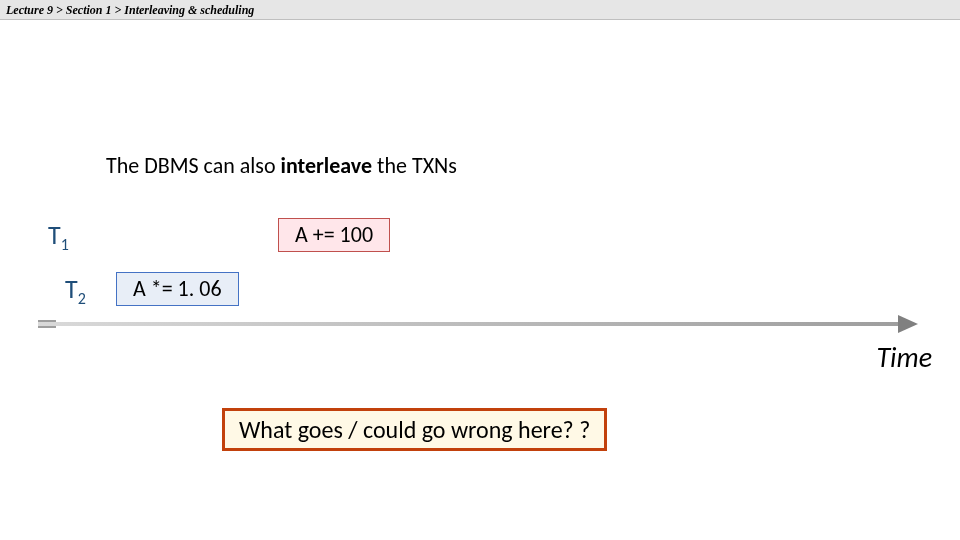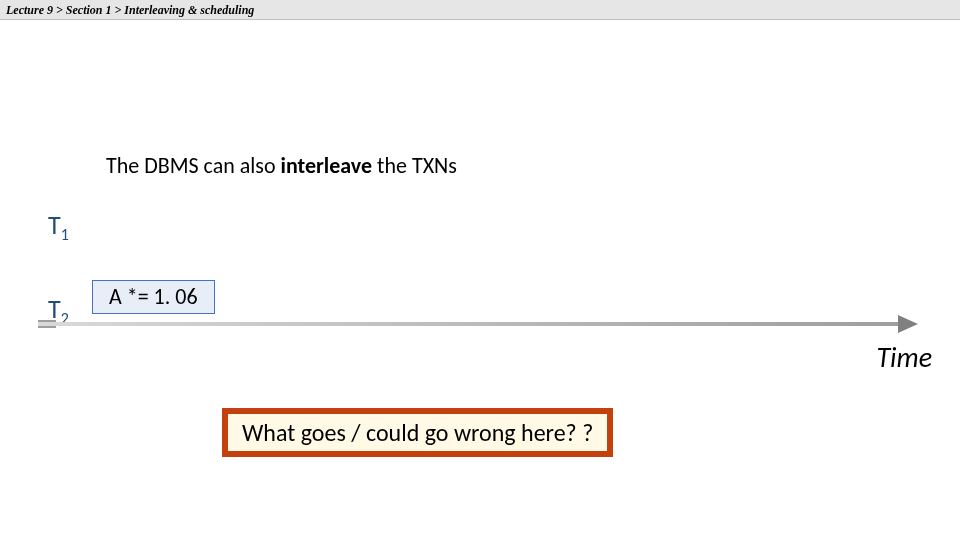--- a/index.html
+++ b/index.html
@@ -22,35 +22,35 @@
   }
 
   .subtitle-wrap {
     position: absolute; left: 66px; top: 152px;
     font-size: 22px; font-weight: 400; margin-left: 40px;
   }
   .subtitle-wrap .bold { font-weight: 700; }
 
   .txn-label { position: absolute; font-size: 26px; font-weight: 400; color: #1f4e79; }
   .txn-label sub { font-size: 16px; vertical-align: sub; }
-  #lab1 { left: 48px; top: 209px; }
-  #lab2 { left: 48px; top: 273px; margin-top: 20px; }
+  #lab1 { left: 48px; top: 219px; }
+  #lab2 { left: 65px; top: 273px; }
 
   .opbox {
     position: absolute; height: 34px; line-height: 32px;
     padding: 0 16px; font-size: 22px; text-align: center;
     border: 1.5px solid;
     background-clip: padding-box;
   }
   .red  { background: #ffe6ea; border-color: #c0504d; }
   .blue { background: #e8eef7; border-color: #4472c4; }
 
   #op-a1 { left: 278px; top: 218px; }  
   #op-b1 { left: 794px; top: 218px; }  
-  #op-a2 { left: 92px; top: 272px; margin-top: 8px; }  
+  #op-a2 { left: 116px; top: 272px; }  
   #op-b2 { left: 535px; top: 272px; }  
 
   .timeline {
     position: absolute; left: 38px; top: 320px; width: 880px; height: 8px;
   }
   .timeline .bar {
     position: absolute; left: 0; top: 2px; width: 860px; height: 4px;
     background: linear-gradient(to right, #d9d9d9 0%, #9e9e9e 100%);
   }
   .timeline .tip-top { position:absolute; left:0; top:0; width:18px; height:4px; background:#9e9e9e; }
@@ -62,21 +62,21 @@
     border-bottom: 9px solid transparent;
   }
   .time-label {
     position: absolute; right: 28px; top: 340px;
     font-style: italic; font-size: 28px;
   }
 
   .question {
     position: absolute; left: 222px; top: 408px;
     font-size: 24px; padding: 4px 14px;
-    background: #fff9e6; border: 6px solid #c2410c;
+    background: #fff9e6; border: 3px solid #c2410c;
   }
 </style>
 </head>
 <body>
 
 <div class="slide">
 
   <div class="crumbbar">Lecture 9 &gt; Section 1 &gt; Interleaving &amp; scheduling</div>
 
 
@@ -84,20 +84,21 @@
     <span>The DBMS can also </span><span class="bold">interleave</span><span> the TXNs</span>
   </div>
 
   <div id="lab1" class="txn-label">
     <span>T</span><sub>1</sub>
   </div>
   <div id="lab2" class="txn-label">
     <span>T</span><sub>2</sub>
   </div>
 
+  <div id="op-a1" class="opbox red">A += 100</div>
   <div id="op-a2" class="opbox blue">A *= 1. 06</div>
 
   <div class="timeline">
     <div class="tip-top"></div>
     <div class="tip-bot"></div>
     <div class="bar"></div>
     <div class="head"></div>
   </div>
   <div class="time-label">Time</div>
 

